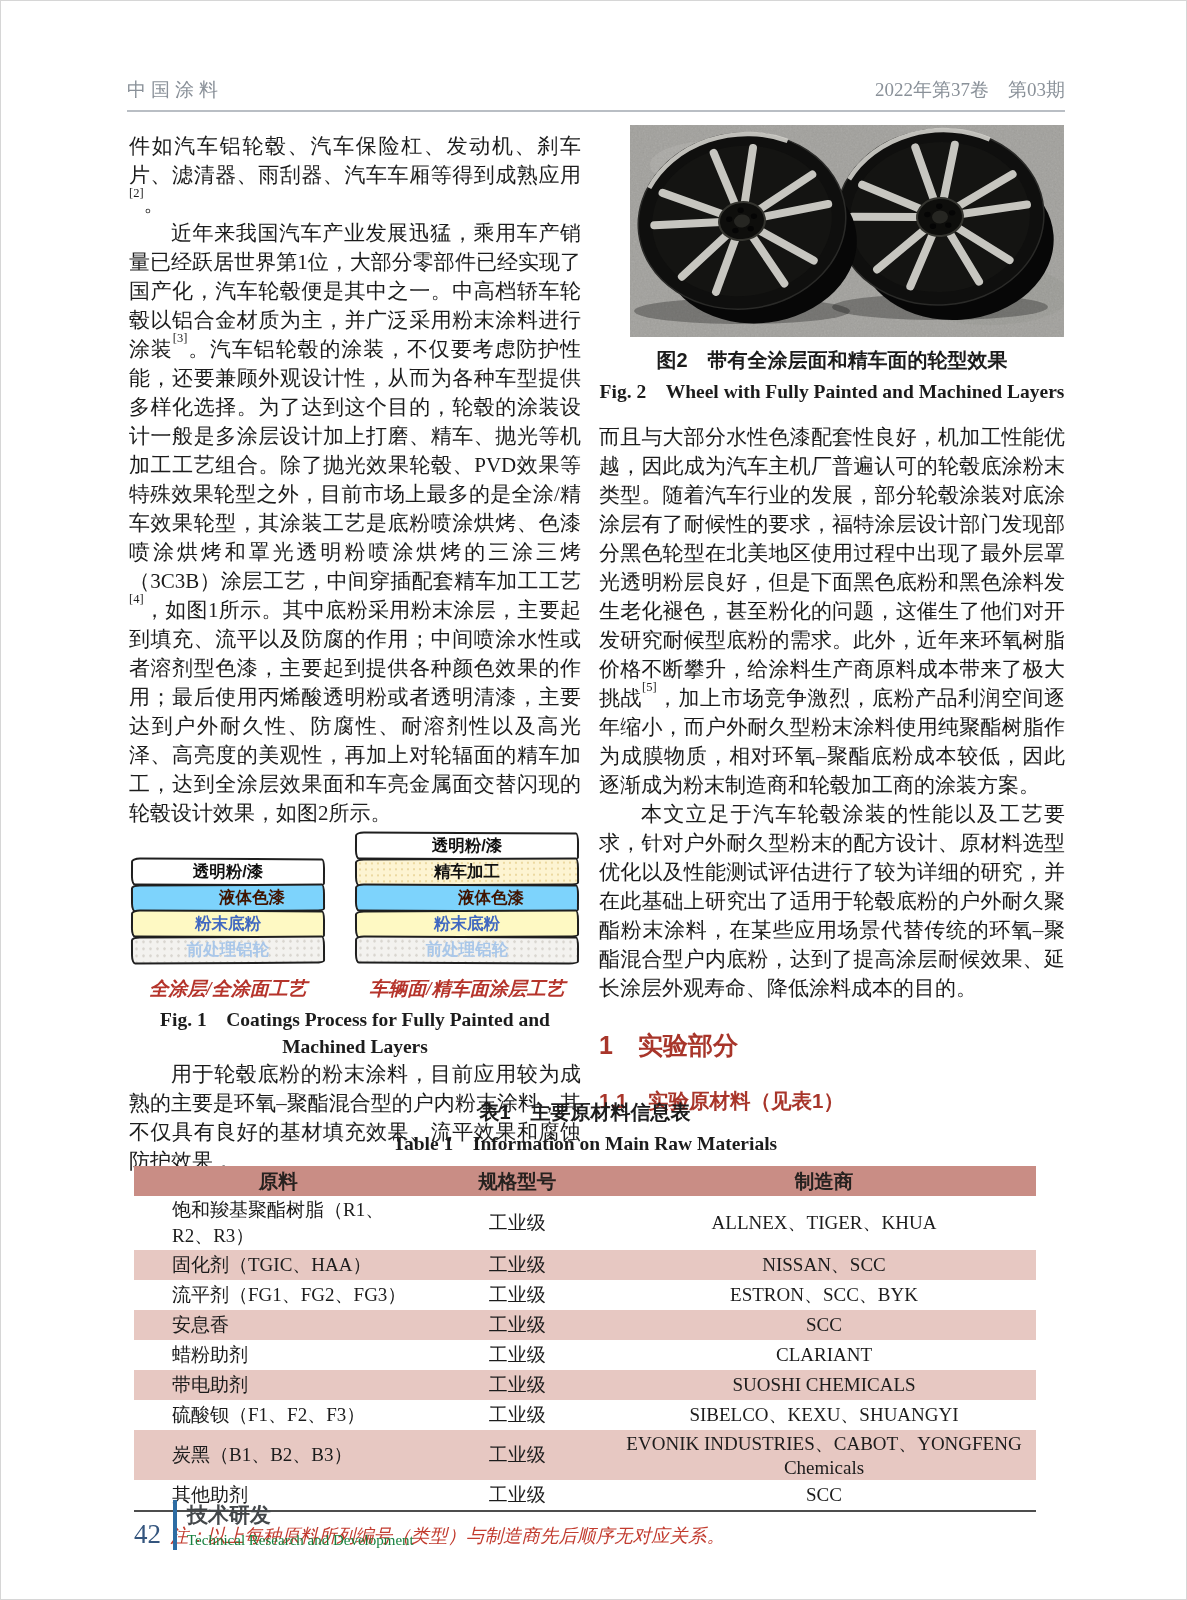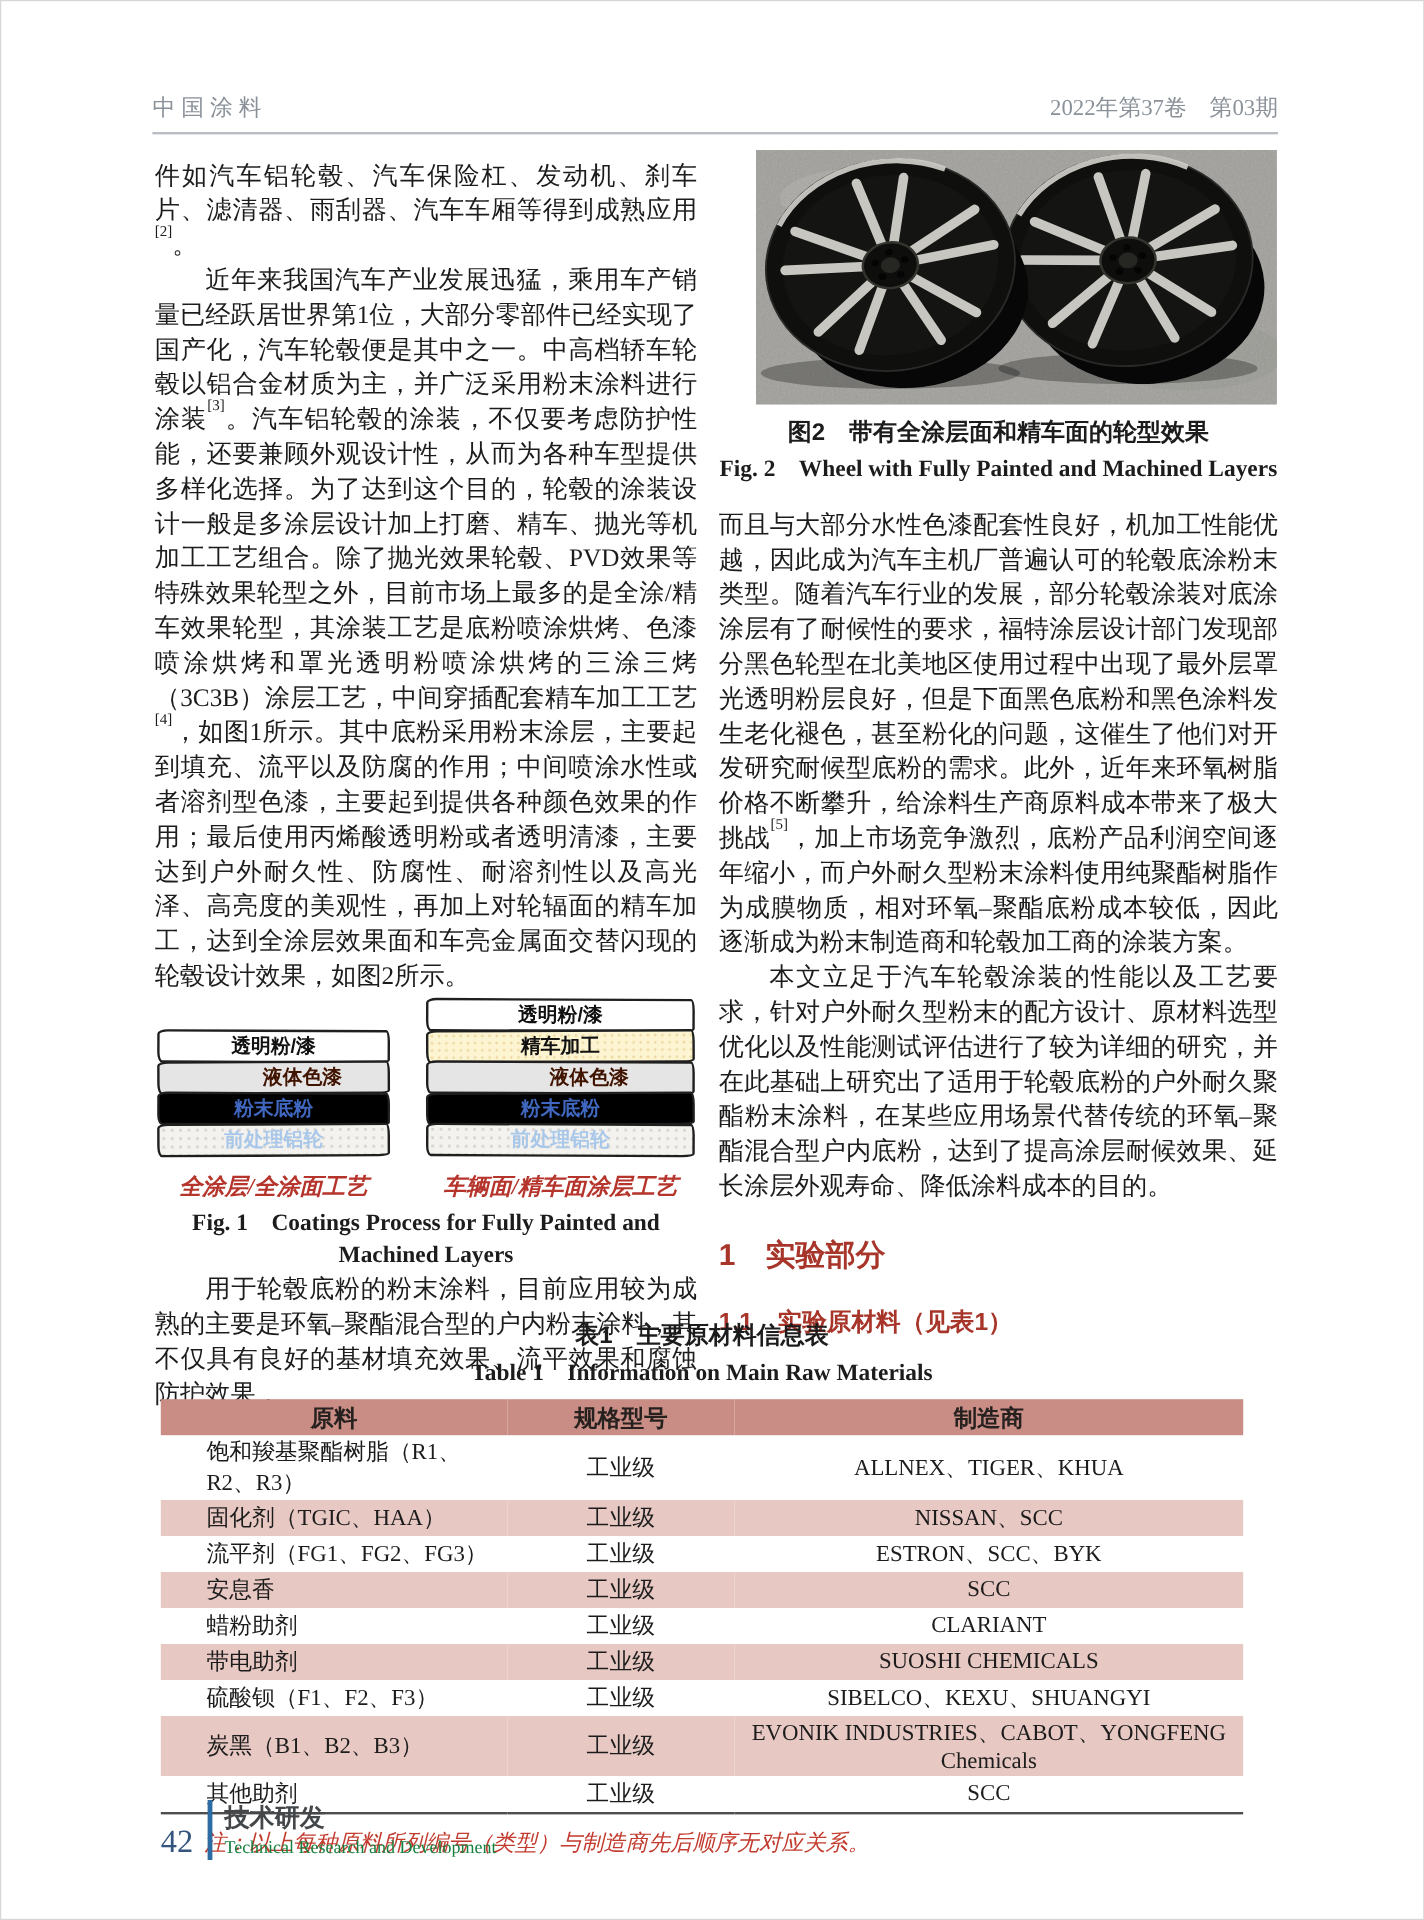--- a/index.html
+++ b/index.html
@@ -26,22 +26,22 @@
   .stackcol.lft{width:194px;}
   .stackcol.rgt{width:224px;}
   .layer{height:24px;border:2px solid #1f1f1f;margin-top:-2px;display:flex;align-items:center;justify-content:center;
          font-family:"Liberation Sans","DejaVu Sans",sans-serif;font-weight:bold;font-size:16.5px;
          border-radius:9px 3px 10px 4px / 4px 10px 3px 9px;}
   .layer:nth-child(odd){transform:rotate(.25deg);}
   .layer:nth-child(even){transform:rotate(-.25deg);}
   .layer.clear{background:#ffffff;color:#111;}
   .layer.machined{background-color:#fdf4d2;color:#111;
         background-image:radial-gradient(#ecd9a0 1px,transparent 1.3px);background-size:6px 6px;}
-  .layer.paint{background:#e5e5e5;color:#401400;padding-left:48px;}
-  .layer.powder{background:#000000;color:#4068c0;}
+  .layer.paint{background:#7dd3fc;color:#401400;padding-left:48px;}
+  .layer.powder{background:#fef9c3;color:#4068c0;}
   .layer.pretreat{background-color:#f3f2ef;color:#a9c7e9;
         background-image:radial-gradient(#d9d6d0 1.2px,transparent 1.5px);background-size:7px 7px;}
   .stack-label{text-align:center;color:#b5342b;font-size:19px;font-weight:bold;font-style:italic;margin-top:12px;}
   .cap{text-align:center;font-weight:bold;}
   .cap.cn{font-family:"Liberation Sans","DejaVu Sans",sans-serif;font-size:20px;margin-top:10px;}
   .cap.en{font-size:19.5px;line-height:27px;margin-top:4px;}
   .after-fig{margin-top:8px;}
 
   
   .photo{width:434px;height:212px;margin-left:31px;background:#a1a09c;}

